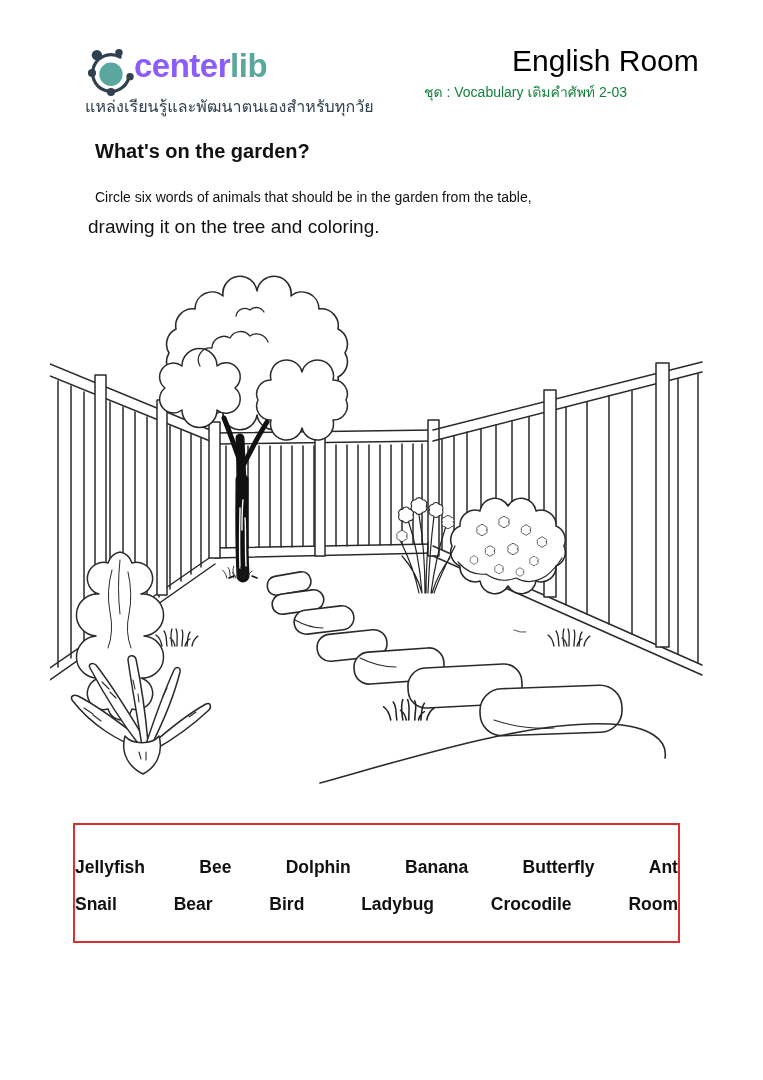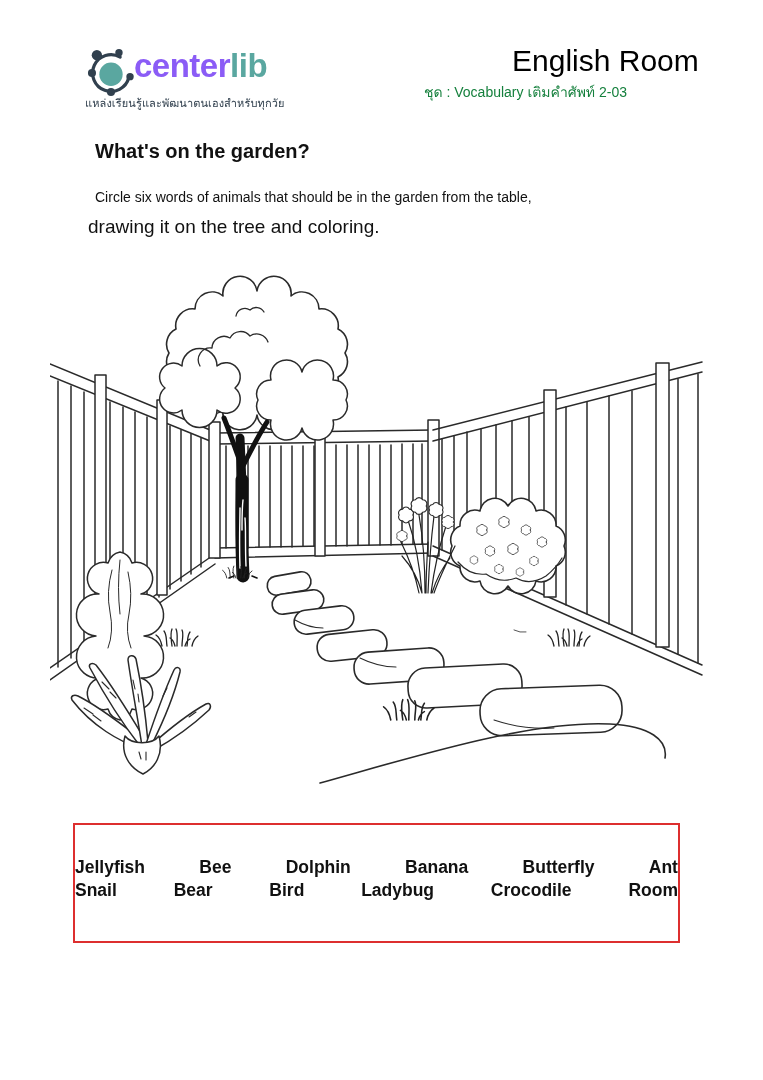--- a/index.html
+++ b/index.html
@@ -6,41 +6,41 @@
   body {
     width:763px; height:1080px; background:#ffffff; position:relative;
     font-family:"Liberation Sans", sans-serif; overflow:hidden; color:#111;
   }
   .abs { position:absolute; }
 
   
   .brand { left:134px; top:47px; font-size:33px; font-weight:600; letter-spacing:-0.5px; }
   .brand .navy { color:#8b5cf6; }
   .brand .teal { color:#5aa7a0; }
-  .tagline { left:85px; top:94px; font-size:11px; color:#31404e; letter-spacing:0.1px; }
+  .tagline { left:85px; top:94px; font-size:16px; color:#31404e; letter-spacing:0.1px; }
   .room-title { left:512px; top:44px; font-size:30px; color:#000; }
   .series-line { left:424px; top:81px; font-size:14px; color:#15803d; }
 
   
   .heading { left:95px; top:140px; font-size:20px; font-weight:bold; }
   .instr1 { left:95px; top:189px; font-size:14px; }
   .instr2 { left:88px; top:216px; font-size:19px; }
 
   
   .garden { left:50px; top:268px; }
 
   
   .word-box {
     left:73px; top:823px; width:603px; height:116px;
     border:2px solid #dd2f2f; background:#fff;
   }
   .word-row { display:flex; justify-content:space-between; align-items:center;
     font-size:17.5px; font-weight:bold; color:#111; }
   .word-row.r1 { margin-top:32px; column-gap:40px; }
-  .word-row.r2 { margin-top:2px; column-gap:22px; }
+  .word-row.r2 { margin-top:16px; column-gap:22px; }
 </style>
 </head>
 <body>
 
 <svg class="abs" style="left:84px; top:46px;" width="54" height="54" viewBox="0 0 44 44">
   <path d="M29.5,9 A15,15 0 1 0 36.5,25.9" fill="none" stroke="#31404e" stroke-width="2.6" stroke-linecap="round"></path>
   <circle cx="22" cy="23" r="9.5" fill="#5aa7a0"></circle>
   <circle cx="10.5" cy="7.5" r="4.2" fill="#31404e"></circle>
   <circle cx="28.5" cy="5.5" r="3" fill="#31404e"></circle>
   <circle cx="6.5" cy="22" r="3.3" fill="#31404e"></circle>

